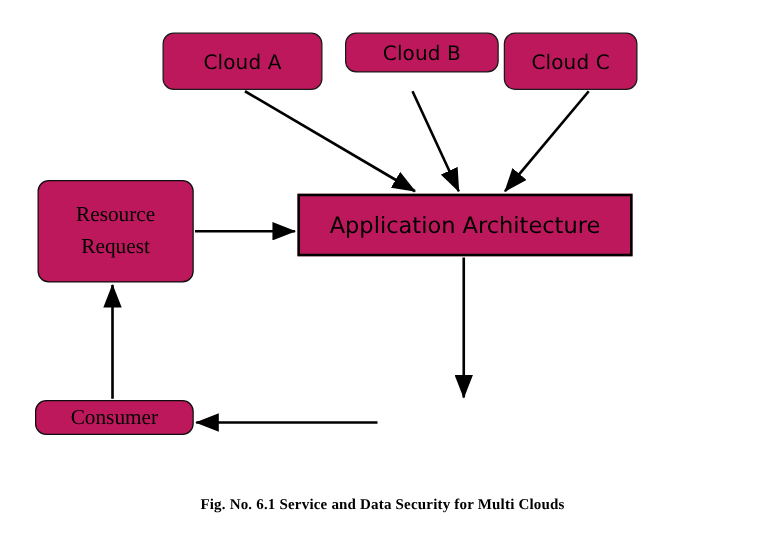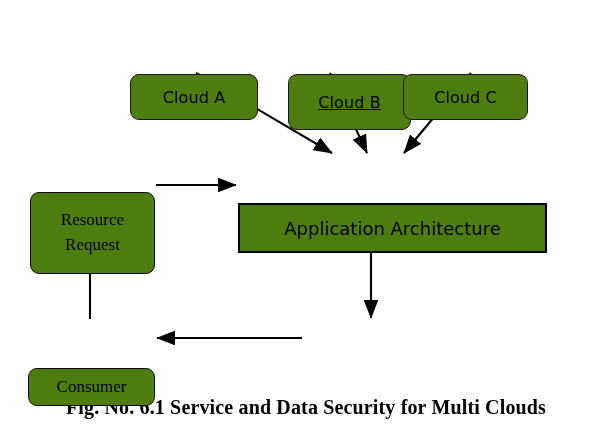--- a/index.html
+++ b/index.html
@@ -19,28 +19,27 @@
     position: absolute;
     left: 0;
     top: 0;
     width: 616px;
     height: 430px;
     pointer-events: none;
   }
   .node {
     position: absolute;
     box-sizing: border-box;
-    background: #4d7c0f;
+    background: #be185d;
     display: flex;
     align-items: center;
     justify-content: center;
     text-align: center;
     color: #000000;
     z-index: 2;
-    margin-top: 48px;
   }
   
   .node-cloud {
     border: 1.6px solid #1a1a1a;
     border-radius: 9px;
     font-family: "DejaVu Sans", "Liberation Sans", sans-serif;
     font-size: 16px;
     letter-spacing: 0.1px;
   }
   
@@ -64,21 +63,21 @@
     white-space: pre-line;
   }
   #caption {
     position: absolute;
     left: 0;
     top: 396px;
     width: 616px;
     text-align: center;
     font-family: "Liberation Serif", "DejaVu Serif", serif;
     font-weight: bold;
-    font-size: 20px;
+    font-size: 12px;
     color: #000000;
     letter-spacing: 0.15px;
     padding-right: 4px;
     box-sizing: border-box;
   }
 </style>
 </head>
 <body>
 
 <div id="canvas">
@@ -97,37 +96,37 @@
         <line x1="371" y1="206" x2="371" y2="318" marker-end="url(#arrowhead)"></line>
         <line x1="302" y1="338" x2="157" y2="338" marker-end="url(#arrowhead)"></line>
         <line x1="90" y1="319" x2="90" y2="228" marker-end="url(#arrowhead)"></line>
       </g>
   </svg>
 
   <div class="node node-cloud" style="left: 130px; top: 26px; width: 128px; height: 46px;">
     <span class="node-label">Cloud A</span>
   </div>
 
-  <div class="node node-cloud" style="left: 288px; top: 26px; width: 123px; height: 56px; text-decoration: underline;">
+  <div class="node node-cloud" style="left: 276px; top: 26px; width: 123px; height: 32px;">
     <span class="node-label">Cloud B</span>
   </div>
 
-  <div class="node node-cloud" style="left: 403px; top: 26px; width: 125px; height: 46px;">
+  <div class="node node-cloud" style="left: 403px; top: 26px; width: 107px; height: 46px;">
     <span class="node-label">Cloud C</span>
   </div>
 
   <div class="node node-round-serif" style="left: 30px; top: 144px; width: 125px; height: 82px;">
     <span class="node-label">Resource
 Request</span>
   </div>
 
-  <div class="node node-rect" style="left: 238px; top: 155px; width: 309px; height: 50px;">
+  <div class="node node-rect" style="left: 238px; top: 155px; width: 268px; height: 50px;">
     <span class="node-label">Application Architecture</span>
   </div>
 
-  <div class="node node-round-serif" style="left: 28px; top: 320px; width: 127px; height: 38px;">
+  <div class="node node-round-serif" style="left: 28px; top: 320px; width: 127px; height: 28px;">
     <span class="node-label">Consumer</span>
   </div>
 
 
   <div id="caption">Fig. No. 6.1 Service and Data Security for Multi Clouds</div>
 
 </div>
 
 </body></html>

